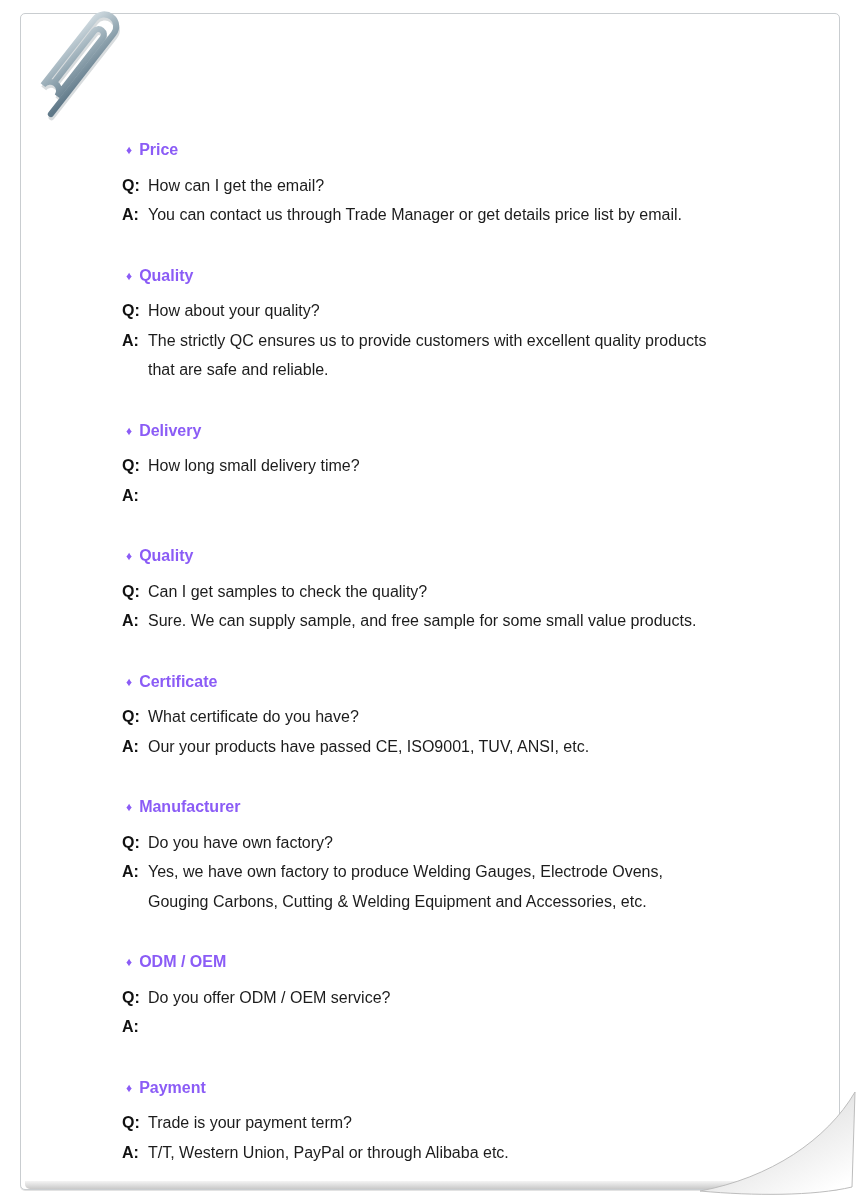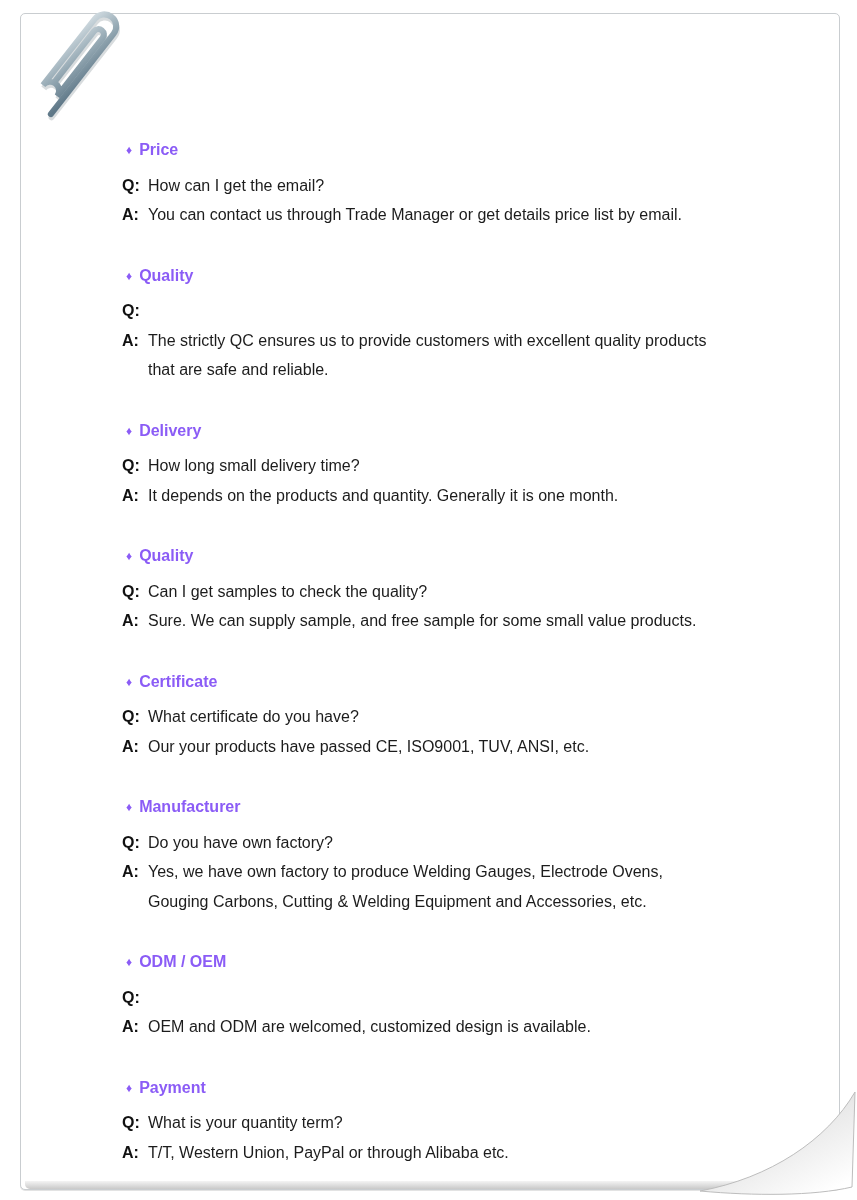--- a/index.html
+++ b/index.html
@@ -126,37 +126,37 @@
       <div class="qa-row">
         <span class="qa-label">A:</span>
         <span class="qa-text">You can contact us through Trade Manager or get details price list by email.</span>
       </div>
     </section>
 
     <section class="faq-section">
       <h2 class="sec-title"><span class="diamond">♦</span><span>Quality</span></h2>
       <div class="qa-row">
         <span class="qa-label">Q:</span>
+        <span class="qa-text">How about your quality?</span>
       </div>
       <div class="qa-row">
         <span class="qa-label">A:</span>
         <span class="qa-text">The strictly QC ensures us to provide customers with excellent quality products
 that are safe and reliable.</span>
       </div>
     </section>
 
     <section class="faq-section">
       <h2 class="sec-title"><span class="diamond">♦</span><span>Delivery</span></h2>
       <div class="qa-row">
         <span class="qa-label">Q:</span>
         <span class="qa-text">How long small delivery time?</span>
       </div>
       <div class="qa-row">
         <span class="qa-label">A:</span>
-        <span class="qa-text">It depends on the products and quantity. Generally it is one month.</span>
       </div>
     </section>
 
     <section class="faq-section">
       <h2 class="sec-title"><span class="diamond">♦</span><span>Quality</span></h2>
       <div class="qa-row">
         <span class="qa-label">Q:</span>
         <span class="qa-text">Can I get samples to check the quality?</span>
       </div>
       <div class="qa-row">
@@ -187,32 +187,32 @@
         <span class="qa-label">A:</span>
         <span class="qa-text">Yes, we have own factory to produce Welding Gauges, Electrode Ovens,
 Gouging Carbons, Cutting &amp; Welding Equipment and Accessories, etc.</span>
       </div>
     </section>
 
     <section class="faq-section">
       <h2 class="sec-title"><span class="diamond">♦</span><span>ODM / OEM</span></h2>
       <div class="qa-row">
         <span class="qa-label">Q:</span>
-      </div>
-      <div class="qa-row">
-        <span class="qa-label">A:</span>
-        <span class="qa-text">OEM and ODM are welcomed, customized design is available.</span>
+        <span class="qa-text">Do you offer ODM / OEM service?</span>
+      </div>
+      <div class="qa-row">
+        <span class="qa-label">A:</span>
       </div>
     </section>
 
     <section class="faq-section">
       <h2 class="sec-title"><span class="diamond">♦</span><span>Payment</span></h2>
       <div class="qa-row">
         <span class="qa-label">Q:</span>
-        <span class="qa-text">What is your quantity term?</span>
+        <span class="qa-text">Trade is your payment term?</span>
       </div>
       <div class="qa-row">
         <span class="qa-label">A:</span>
         <span class="qa-text">T/T, Western Union, PayPal or through Alibaba etc.</span>
       </div>
     </section>
 
   </div>
 </div>
 

